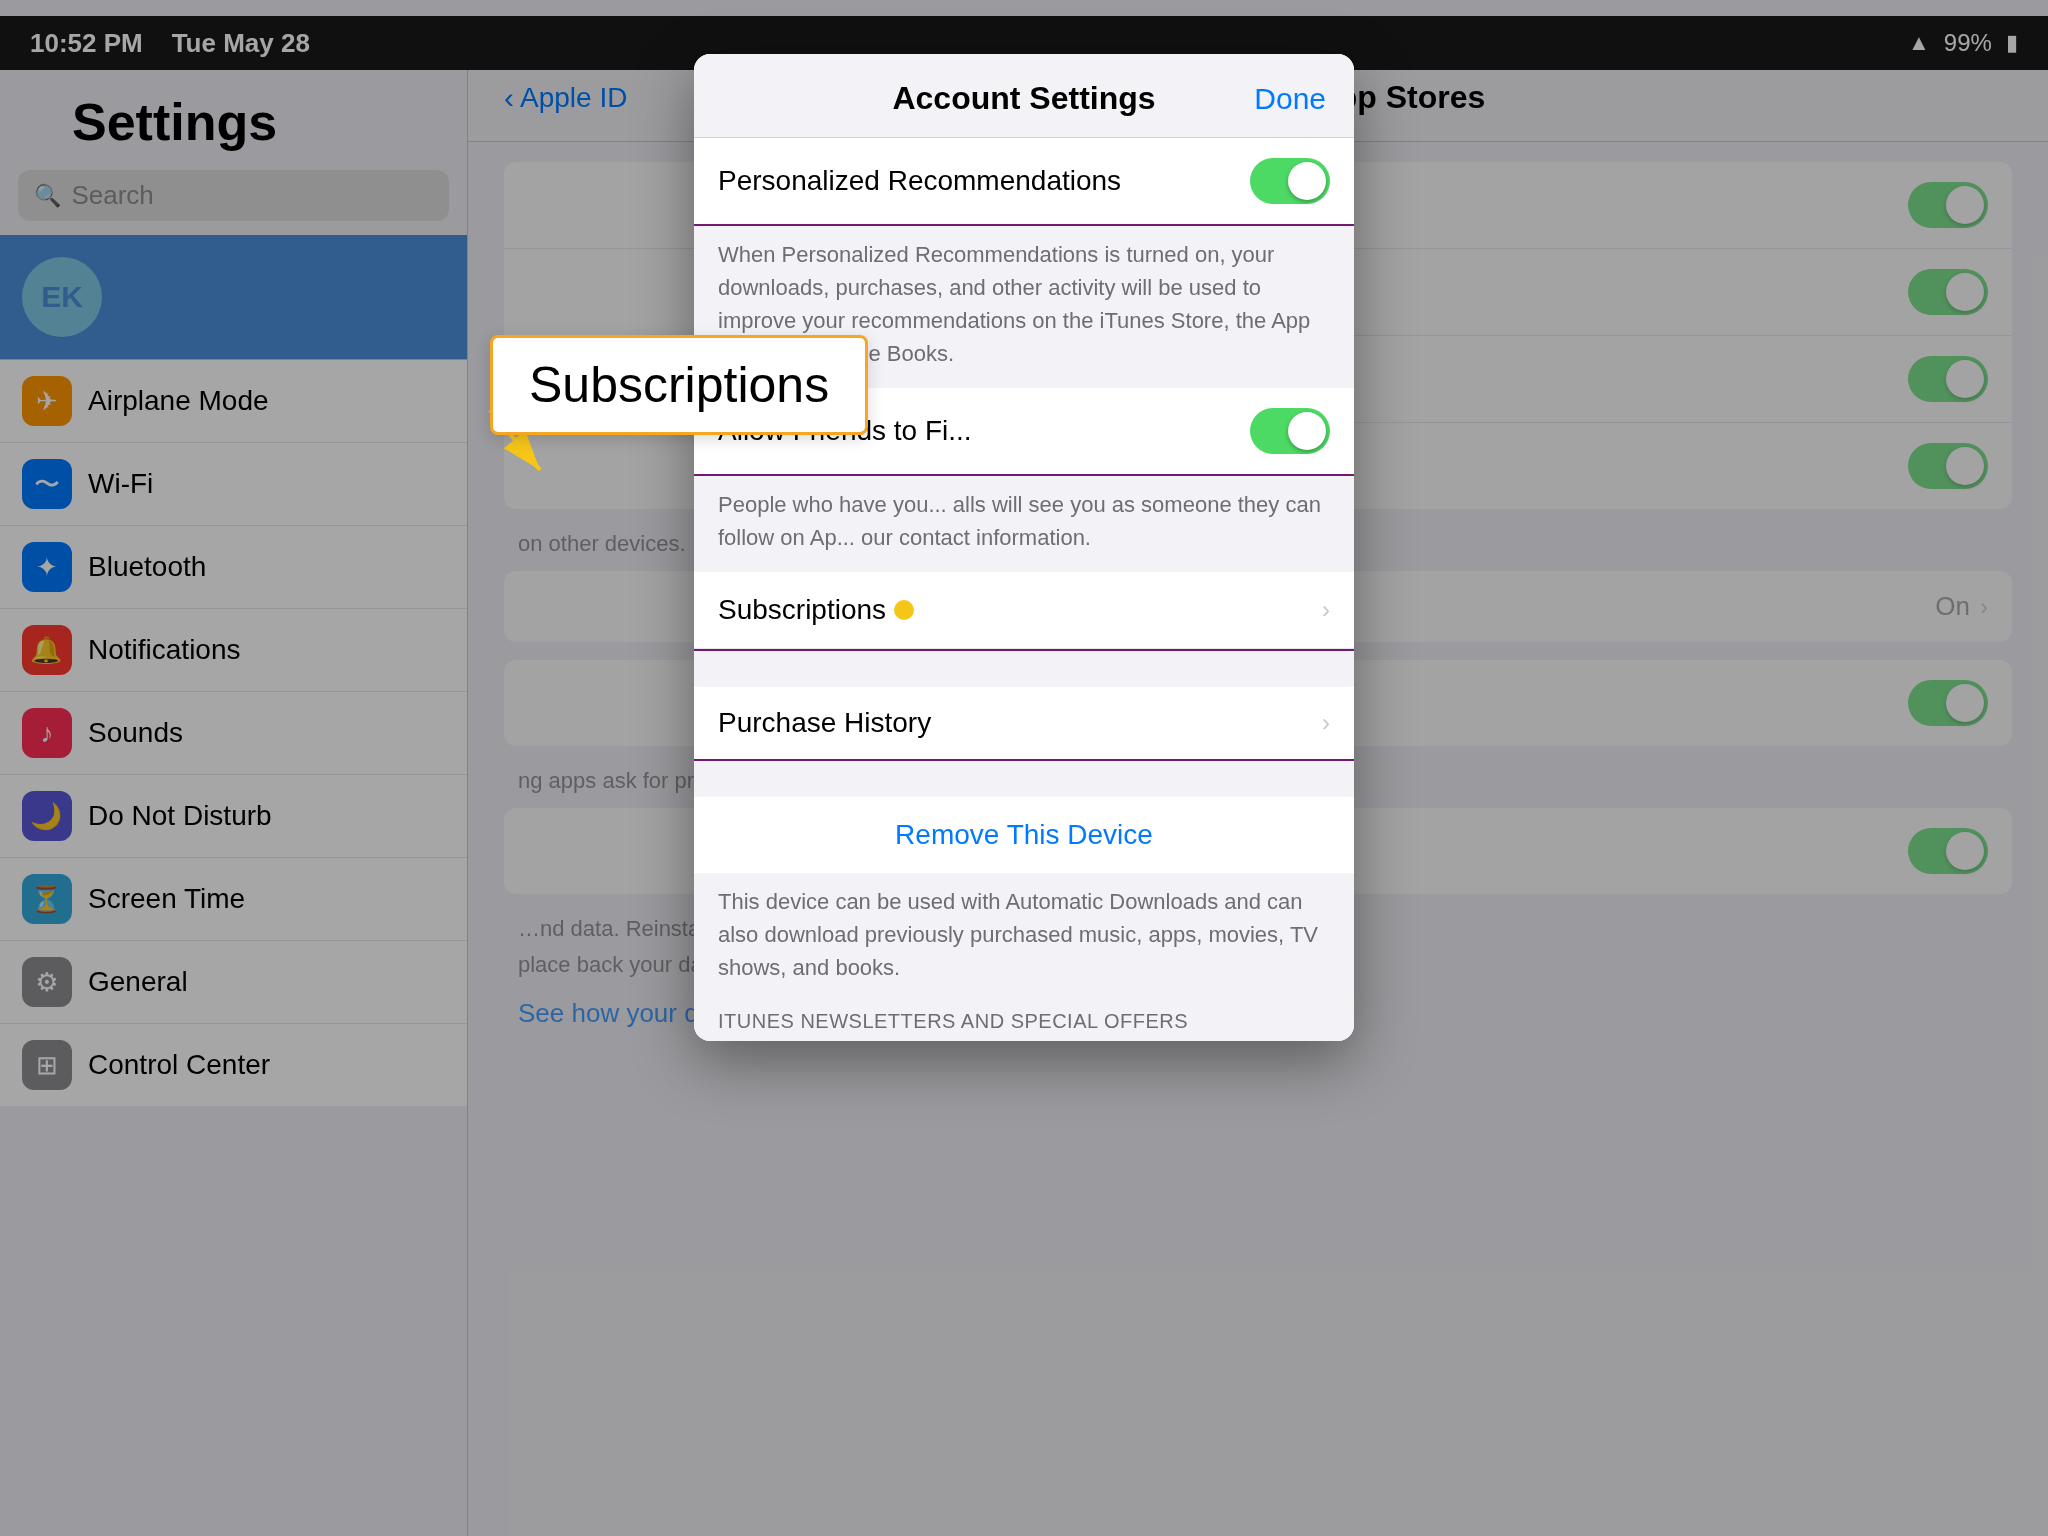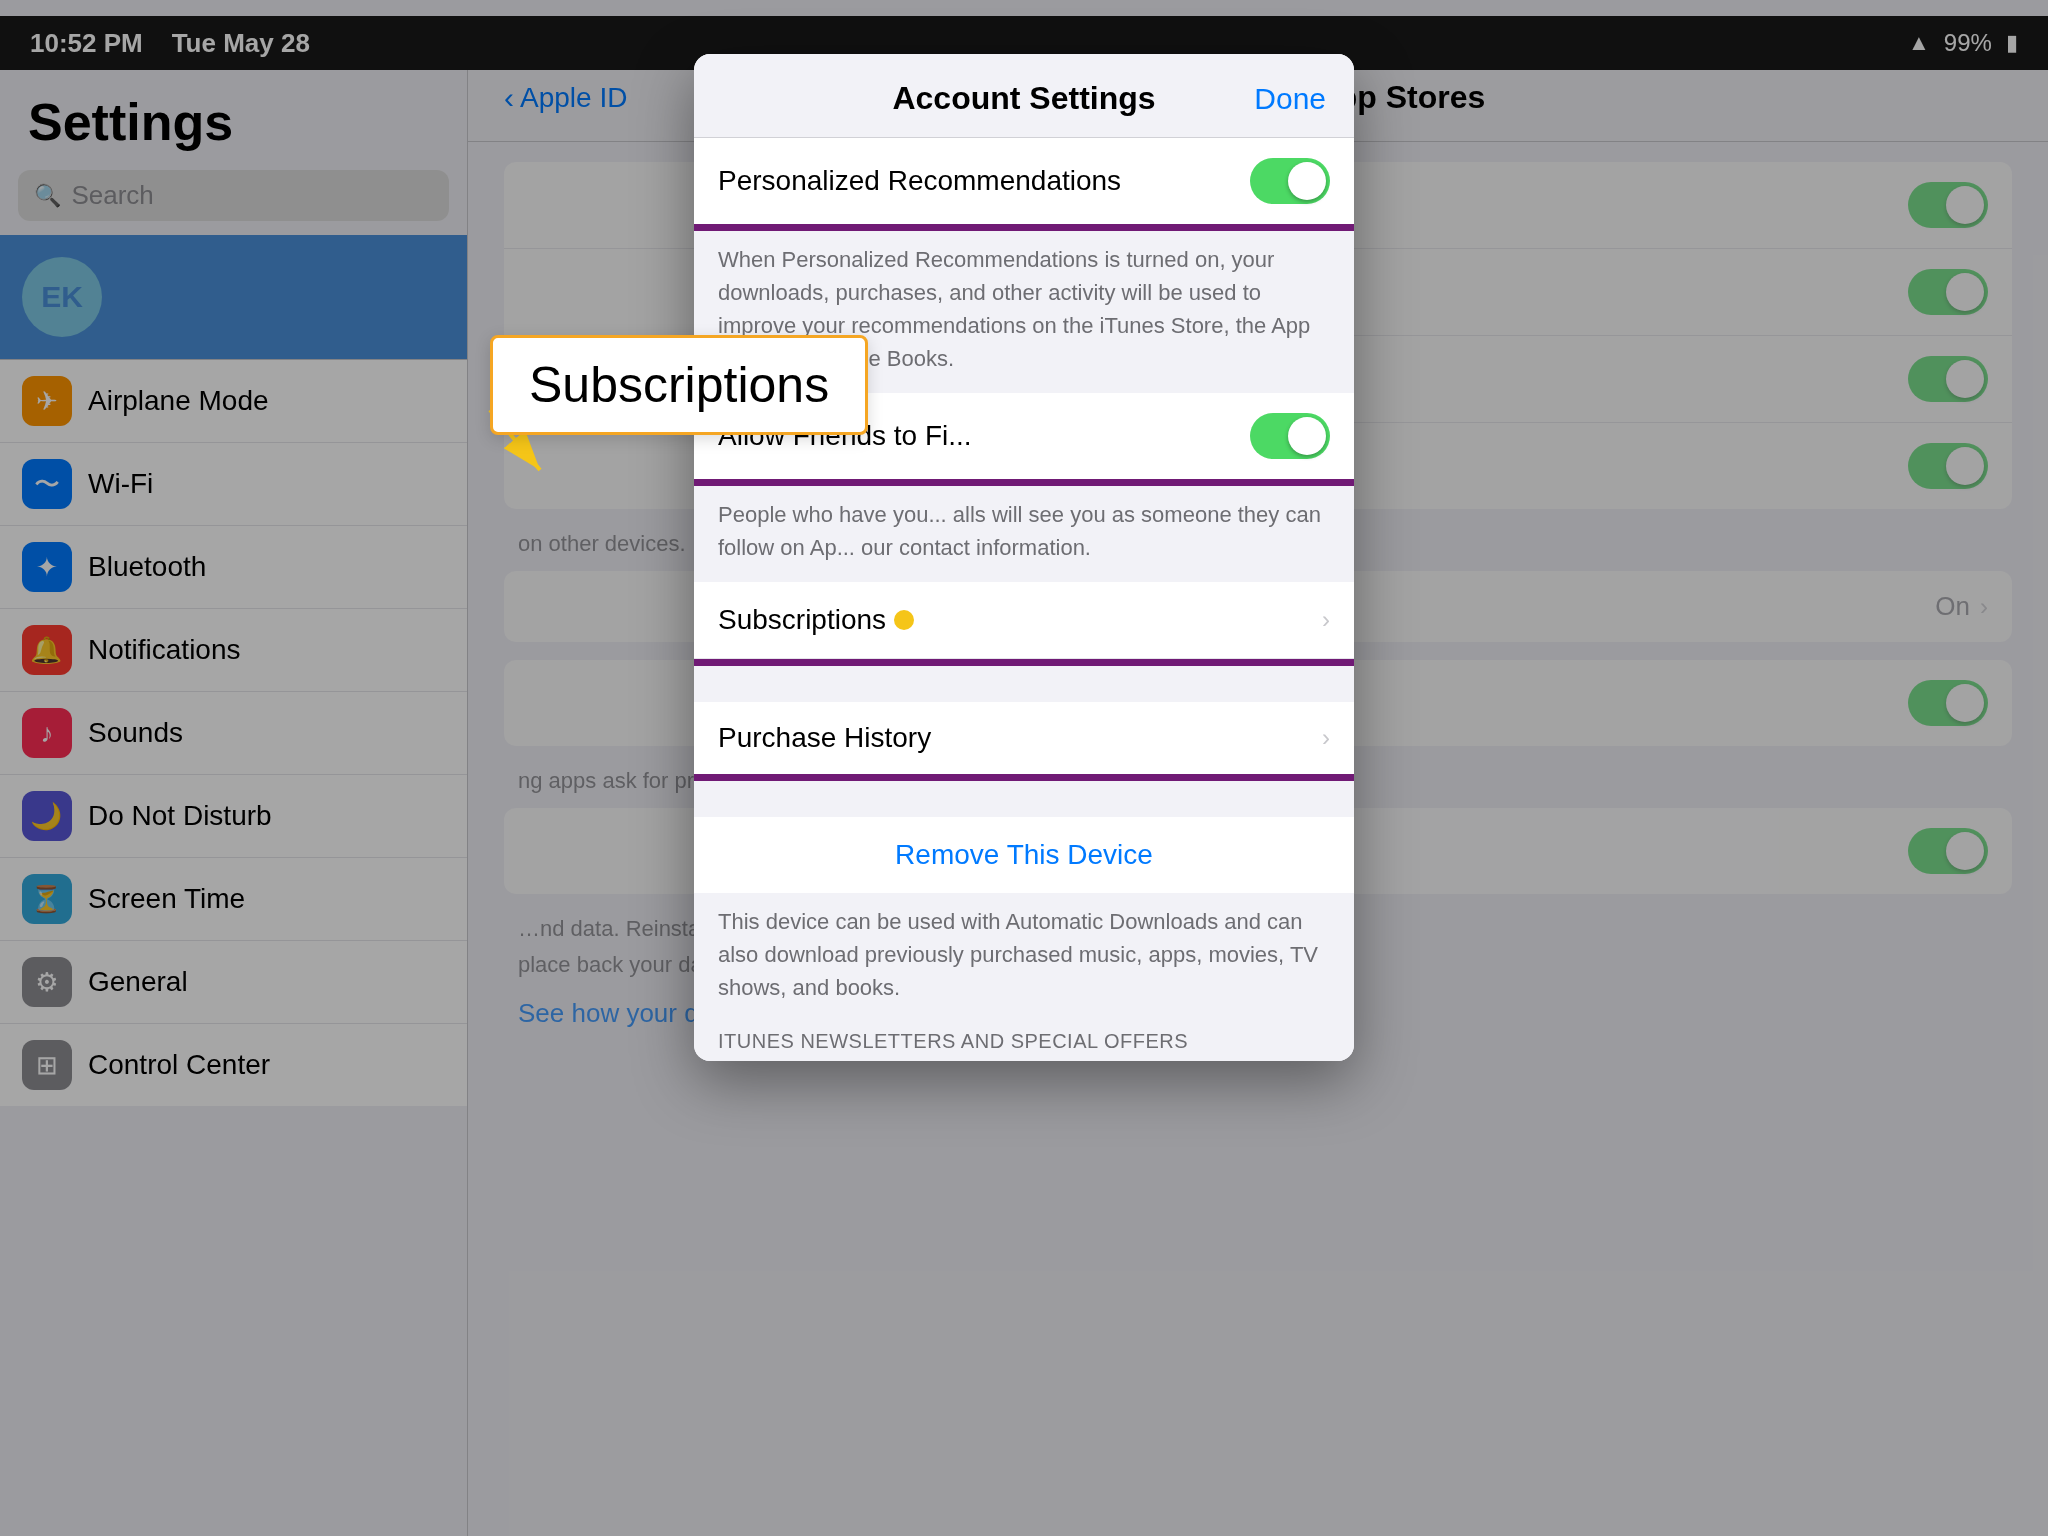--- a/index.html
+++ b/index.html
@@ -51,20 +51,21 @@
       width: 468px;
       background: #efeff4;
       border-right: 1px solid #c8c8cc;
       overflow: hidden;
     }
     .sidebar-title {
       font-size: 52px;
       font-weight: 700;
       color: #000;
       padding: 38px 28px 18px;
+      margin-left: 44px;
     }
     .search-bar {
       margin: 0 18px 14px;
       background: #dcdcdc;
       border-radius: 12px;
       padding: 10px 16px;
       display: flex;
       align-items: center;
       gap: 10px;
     }
@@ -272,21 +273,21 @@
       right: 28px;
       font-size: 30px;
       color: #007aff;
       font-weight: 400;
     }
 
     
     .modal-section {
       background: white;
       margin: 0;
-      border-bottom: 7px solid #701a75;
+      border-bottom: 2px solid #701a75;
     }
     .modal-section-separator {
       background: #f2f2f7;
       height: 36px;
     }
     .modal-row {
       display: flex;
       align-items: center;
       padding: 20px 24px;
       justify-content: space-between;

